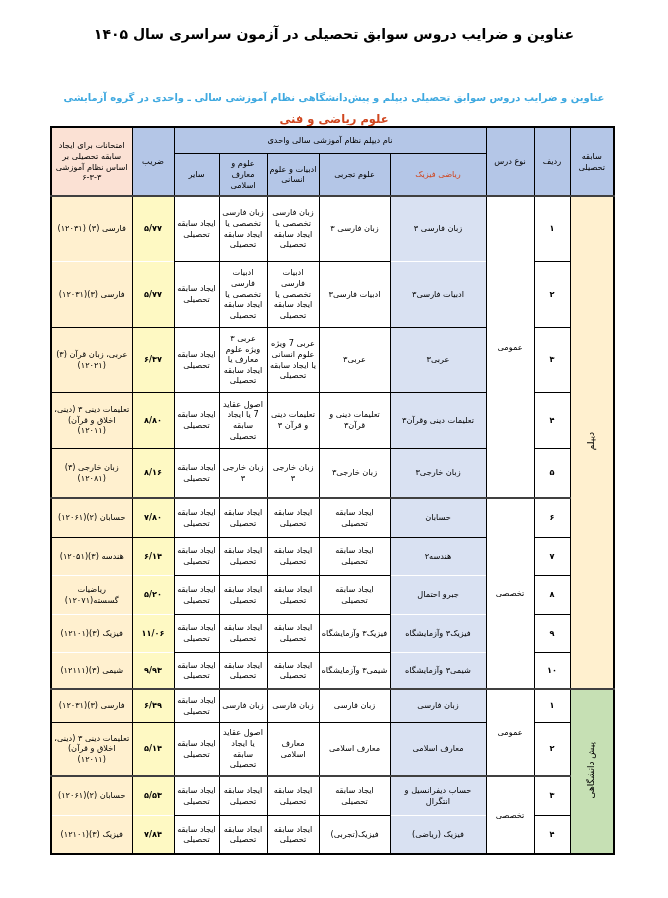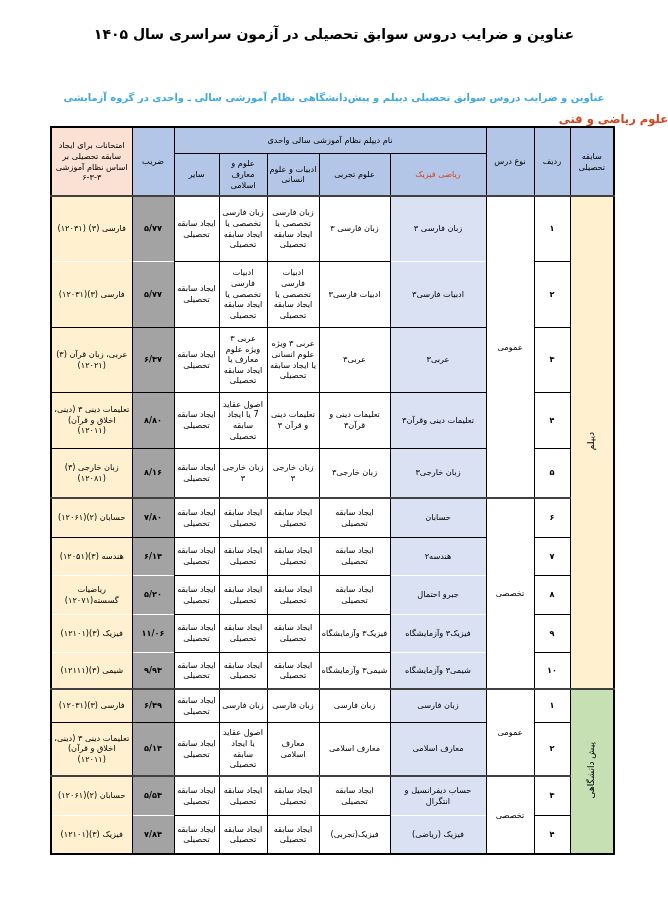--- a/index.html
+++ b/index.html
@@ -1,29 +1,29 @@
 <!DOCTYPE html>
 <html><head>
 <meta charset="utf-8">
 <style>
   html, body { margin:0; padding:0; background:#ffffff; }
   body { width:668px; height:898px; position:relative; overflow:hidden; font-family:"DejaVu Sans", sans-serif; color:#000; }
   .title { position:absolute; top:26px; left:0; width:668px; text-align:center; font-size:14px; font-weight:bold; direction:rtl; }
   .subtitle { position:absolute; top:92px; left:0; width:668px; text-align:center; font-size:10px; font-weight:bold; color:#3fa9e0; direction:rtl; white-space:nowrap; }
-  .group { position:absolute; top:112px; left:0; width:668px; font-size:11.5px; font-weight:bold; color:#d0461f; direction:rtl; }
+  .group { position:absolute; top:112px; left:0; width:668px; text-align:center; font-size:11.5px; font-weight:bold; color:#d0461f; direction:rtl; }
   table.main { position:absolute; left:50px; top:126px; width:563px; border-collapse:collapse; table-layout:fixed; direction:rtl; }
   table.main td, table.main th { border:1px solid #000; font-size:8.2px; text-align:center; vertical-align:middle; padding:1px 2px; line-height:1.3; overflow:hidden; }
   table.main th { background:#b4c6e7; font-weight:normal; }
   th.exam-h { background:#fbe1d4 !important; font-weight:bold; }
   td.sab-dip { background:#fff0cf; border-left:2px solid #000; }
   td.sab-pre { background:#c6e0b4; border-left:2px solid #000; }
   td.radif { font-weight:bold; font-size:10px; border-left:2px solid #000; border-right:2px solid #000; }
   td.type { background:#fff; border-left:1px solid #000;margin-left:48px; }
   td.rf { background:#d9e1f2; }
-  td.zarib { background:#a3a3a3; font-weight:bold; font-size:10px;margin-left:32px; }
+  td.zarib { background:#fef9c3; font-weight:bold; font-size:10px;margin-left:32px; }
   td.exam { background:#fff0cf; }
   td.plain { background:#fff; }
   .vert { writing-mode:vertical-rl; transform:rotate(180deg); display:inline-block; font-size:9px; }
   .red { color:#d0461f; }
   tr.thick-top td { border-top:2px solid #404040; }
   .nb-bottom { border-bottom-color:transparent !important; }
   .nb-top { border-top-color:transparent !important; }
   table.main { border:2px solid #000; }
 </style>
 </head>
@@ -84,21 +84,21 @@
       <td class="plain">ادبیات فارسی تخصصی یا ایجاد سابقه تحصیلی</td>
       <td class="plain">ادبیات فارسی تخصصی یا ایجاد سابقه تحصیلی</td>
       <td class="plain">ایجاد سابقه تحصیلی</td>
       <td class="zarib nb-top">۵/۷۷</td>
       <td class="exam nb-top">فارسی (۳)(۱۲۰۳۱)</td>
     </tr>
     <tr style="height:65px">
       <td class="radif">۳</td>
       <td class="rf">عربی۳</td>
       <td class="plain">عربی۳</td>
-      <td class="plain">عربی ۳ ویژه علوم انسانی یا ایجاد سابقه تحصیلی</td>
+      <td class="plain">عربی 7 ویژه علوم انسانی یا ایجاد سابقه تحصیلی</td>
       <td class="plain">عربی ۳ ویژه علوم معارف یا ایجاد سابقه تحصیلی</td>
       <td class="plain">ایجاد سابقه تحصیلی</td>
       <td class="zarib">۶/۳۷</td>
       <td class="exam">عربی، زبان قرآن (۳)(۱۲۰۲۱)</td>
     </tr>
     <tr style="height:56px">
       <td class="radif">۴</td>
       <td class="rf">تعلیمات دینی وقرآن۳</td>
       <td class="plain">تعلیمات دینی و قرآن۳</td>
       <td class="plain">تعلیمات دینی و قرآن ۳</td>

